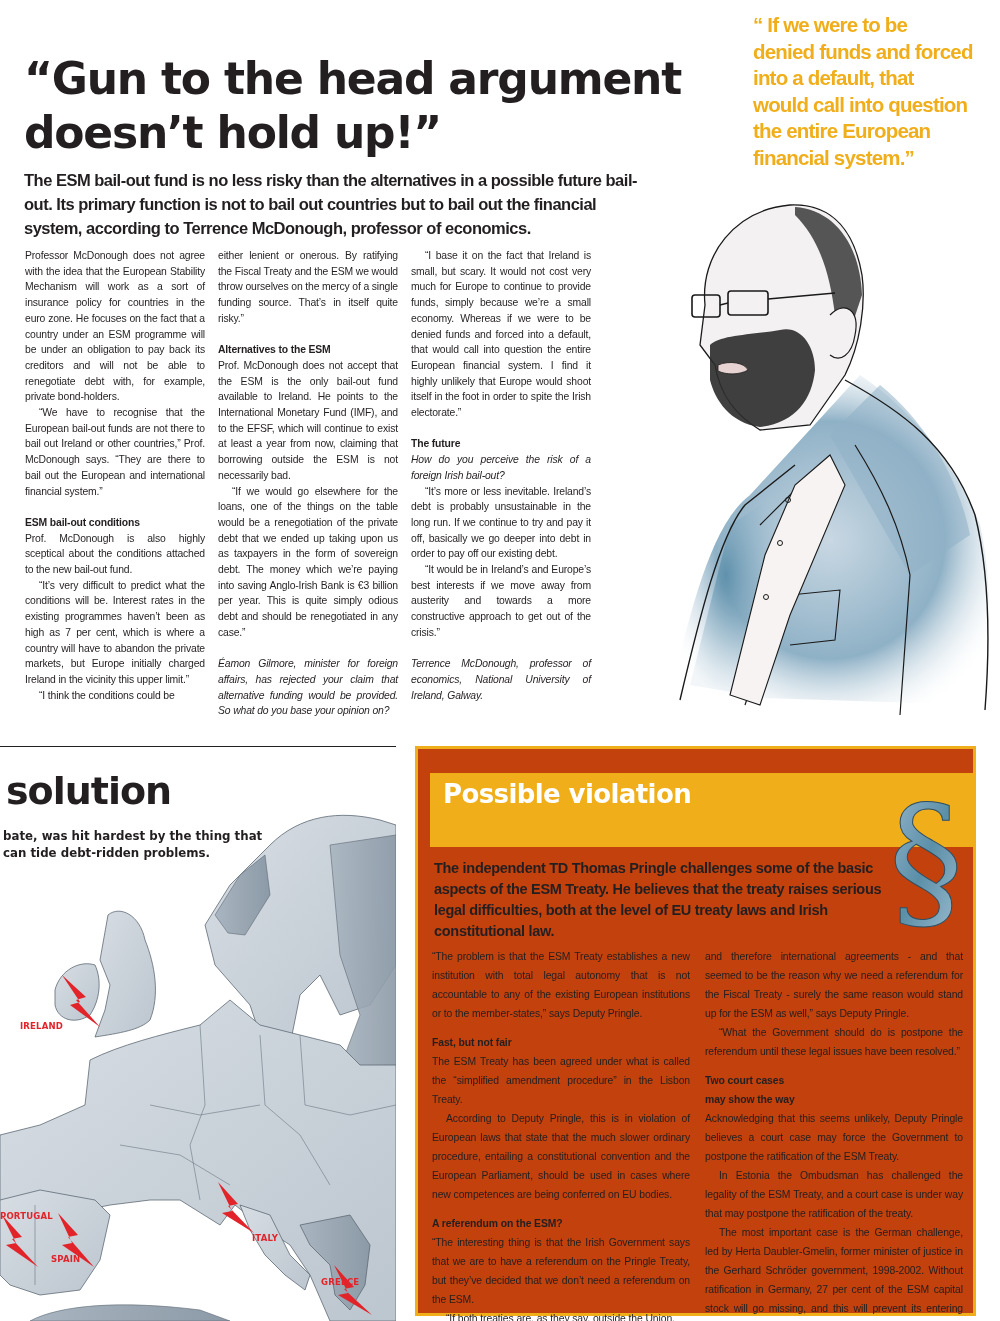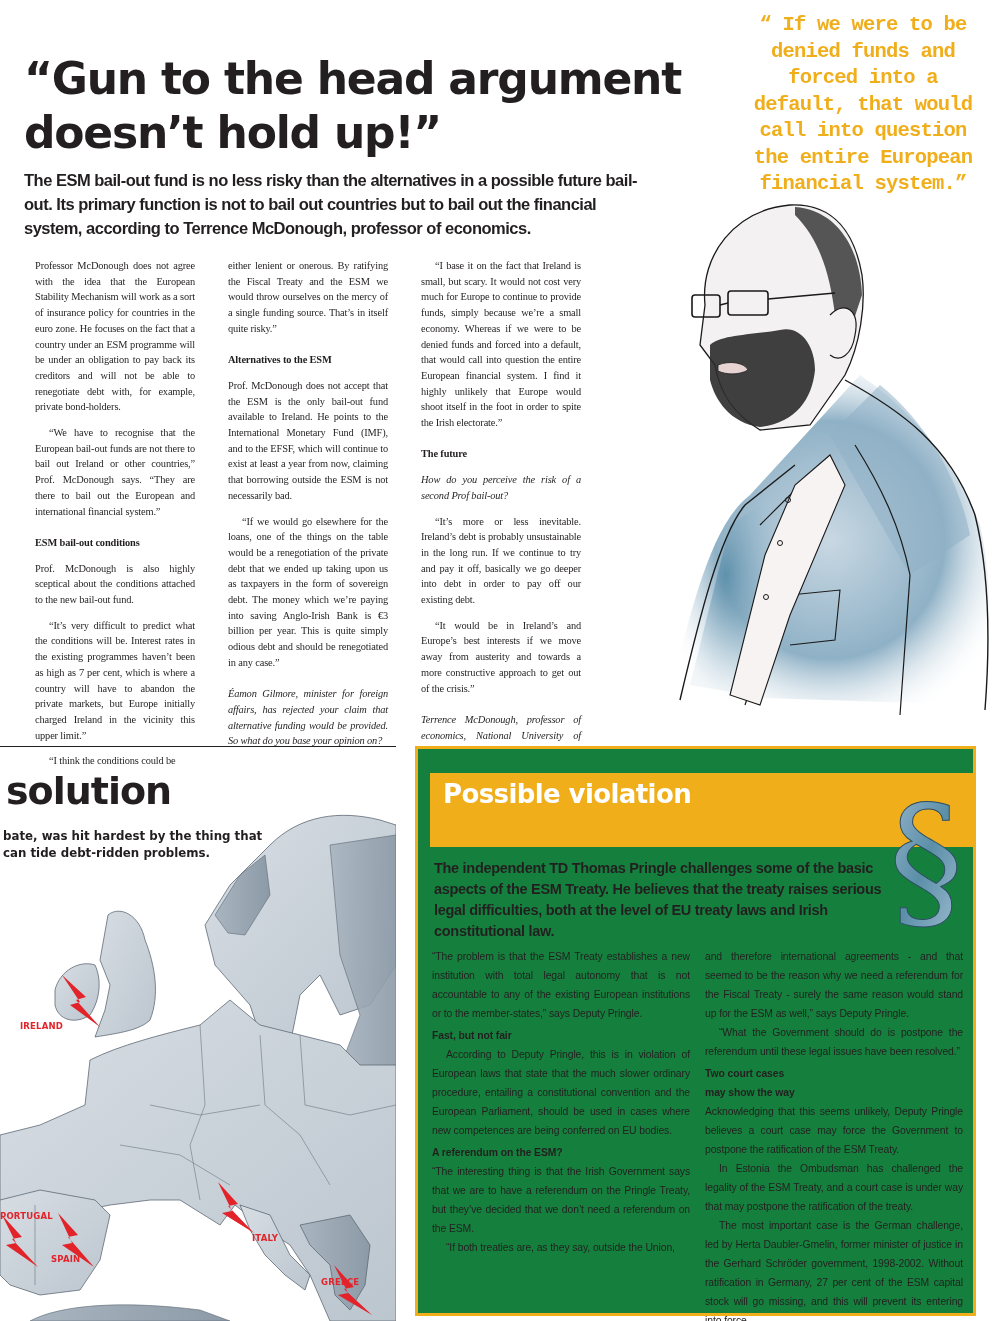--- a/index.html
+++ b/index.html
@@ -10,35 +10,35 @@
     position: absolute; left: 24px; top: 52px; width: 660px;
     font-family: "DejaVu Sans", sans-serif; font-weight: bold;
     font-size: 44px; line-height: 54px; letter-spacing: -1.2px; color: #231f20;
   }
   .deck {
     position: absolute; left: 24px; top: 168px; width: 620px;
     font-family: "Liberation Sans", sans-serif; font-weight: bold;
     font-size: 16.5px; line-height: 24px; letter-spacing: -0.5px; color: #231f20;
   }
   .pullquote {
-    position: absolute; right: 27px; top: 12px; width: 220px; text-align: center;
-    font-family: Liberation Mono, monospace; font-weight: bold;
+    position: absolute; right: 27px; top: 12px; width: 220px; text-align: left;
+    font-family: Liberation Sans, sans-serif; font-weight: bold;
     font-size: 20.5px; line-height: 26.5px; letter-spacing: -0.8px; color: #f0ae1b;
   }
 
   .col {
     position: absolute; top: 248px; width: 180px;
     font-family: "Liberation Sans", sans-serif;
     font-size: 10.4px; line-height: 15.7px; color: #231f20;
     text-align: justify; letter-spacing: -0.15px;
   }
   .col1 { left: 25px; }
   .col2 { left: 218px; }
   .col3 { left: 411px; }
-  .col p { margin: 10px; font-family: Liberation Serif, serif; }
+  .col p { margin: 0; }
   .col p.indent { text-indent: 14px; }
   .col .sub { font-weight: bold; margin-top: 15.7px; }
   .col .gap { margin-top: 15.7px; }
   .col em { font-style: italic; }
 
   .portrait {
     position: absolute; left: 630px; top: 195px; width: 370px; height: 525px;
   }
 
   .divider-left {
@@ -57,21 +57,21 @@
   .map {
     position: absolute; left: 0; top: 805px; width: 396px; height: 516px;
   }
   .map-label {
     position: absolute; font-family: "DejaVu Sans", sans-serif; font-weight: bold;
     font-size: 8.5px; color: #e2232a; letter-spacing: 0.2px;
   }
 
   .box {
     position: absolute; left: 415px; top: 746px; width: 561px; height: 570px;
-    border: 3px solid #f0ae1b; background: #15803d;
+    border: 3px solid #f0ae1b; background: #c2410c;
   }
   .box-banner {
     position: absolute; left: 12px; top: 24px; width: 546px; height: 74px;
     background: #f0ae1b;
   }
   .box-title {
     position: absolute; left: 25px; top: 30px; width: 430px;
     font-family: "DejaVu Sans", sans-serif; font-weight: bold; font-size: 26px; line-height: 31px;
     letter-spacing: -0.6px; color: #ffffff;
   }
@@ -85,21 +85,21 @@
   }
   .bcol {
     position: absolute; top: 198px; width: 258px;
     font-family: "Liberation Sans", sans-serif; font-size: 10.4px; line-height: 19px;
     color: #231f20; text-align: justify; letter-spacing: -0.1px;
   }
   .bcol1 { left: 14px; }
   .bcol2 { left: 287px; }
   .bcol p { margin: 0; }
   .bcol p.indent { text-indent: 14px; }
-  .bcol .sub { font-weight: bold; margin-top: 3px; }
+  .bcol .sub { font-weight: bold; margin-top: 10px; }
 </style>
 </head>
 <body>
 
 <h1 class="headline">“Gun to the head argument doesn’t hold up!”</h1>
 <div class="deck">The ESM bail-out fund is no less risky than the alternatives in a possible future bail-out. Its primary function is not to bail out countries but to bail out the financial system, according to Terrence McDonough, professor of economics.</div>
 <div class="pullquote">“ If we were to be denied funds and forced into a default, that would call into question the entire European financial system.”</div>
 
 <div class="col col1">
   <p>Professor McDonough does not agree with the idea that the European Stability Mechanism will work as a sort of insurance policy for countries in the euro zone. He focuses on the fact that a country under an ESM programme will be under an obligation to pay back its creditors and will not be able to renegotiate debt with, for example, private bond-holders.</p>
@@ -114,21 +114,21 @@
   <p>either lenient or onerous. By ratifying the Fiscal Treaty and the ESM we would throw ourselves on the mercy of a single funding source. That’s in itself quite risky.”</p>
   <p class="sub">Alternatives to the ESM</p>
   <p>Prof. McDonough does not accept that the ESM is the only bail-out fund available to Ireland. He points to the International Monetary Fund (IMF), and to the EFSF, which will continue to exist at least a year from now, claiming that borrowing outside the ESM is not necessarily bad.</p>
   <p class="indent">“If we would go elsewhere for the loans, one of the things on the table would be a renegotiation of the private debt that we ended up taking upon us as taxpayers in the form of sovereign debt. The money which we’re paying into saving Anglo-Irish Bank is €3 billion per year. This is quite simply odious debt and should be renegotiated in any case.”</p>
   <p class="gap"><em>Éamon Gilmore, minister for foreign affairs, has rejected your claim that alternative funding would be provided. So what do you base your opinion on?</em></p>
 </div>
 
 <div class="col col3">
   <p class="indent">“I base it on the fact that Ireland is small, but scary. It would not cost very much for Europe to continue to provide funds, simply because we’re a small economy. Whereas if we were to be denied funds and forced into a default, that would call into question the entire European financial system. I find it highly unlikely that Europe would shoot itself in the foot in order to spite the Irish electorate.”</p>
   <p class="sub">The future</p>
-  <p><em>How do you perceive the risk of a second Prof bail-out?</em></p>
+  <p><em>How do you perceive the risk of a foreign Irish bail-out?</em></p>
   <p class="indent">“It’s more or less inevitable. Ireland’s debt is probably unsustainable in the long run. If we continue to try and pay it off, basically we go deeper into debt in order to pay off our existing debt.</p>
   <p class="indent">“It would be in Ireland’s and Europe’s best interests if we move away from austerity and towards a more constructive approach to get out of the crisis.”</p>
   <p class="gap"><em>Terrence McDonough, professor of economics, National University of Ireland, Galway.</em></p>
 </div>
 
 <svg class="portrait" viewBox="0 0 370 525">
   <defs>
     <radialGradient id="wash1" cx="50%" cy="50%" r="60%">
       <stop offset="0%" stop-color="#c9d8e3"></stop>
       <stop offset="60%" stop-color="#8fb1c6"></stop>
@@ -245,20 +245,21 @@
         <stop offset="100%" stop-color="#a8c3d6"></stop>
       </linearGradient>
     </defs>
     <text x="45" y="128" text-anchor="middle" font-family="DejaVu Serif, serif" font-size="150" fill="url(#secGrad)" stroke="#2e4f63" stroke-width="1">§</text>
   </svg>
   <div class="box-deck">The independent TD Thomas Pringle challenges some of the basic aspects of the ESM Treaty. He believes that the treaty raises serious legal difficulties, both at the level of EU treaty laws and Irish constitutional law.</div>
 
   <div class="bcol bcol1">
     <p>“The problem is that the ESM Treaty establishes a new institution with total legal autonomy that is not accountable to any of the existing European institutions or to the member-states,” says Deputy Pringle.</p>
     <p class="sub">Fast, but not fair</p>
+    <p>The ESM Treaty has been agreed under what is called the “simplified amendment procedure” in the Lisbon Treaty.</p>
     <p class="indent">According to Deputy Pringle, this is in violation of European laws that state that the much slower ordinary procedure, entailing a constitutional convention and the European Parliament, should be used in cases where new competences are being conferred on EU bodies.</p>
     <p class="sub">A referendum on the ESM?</p>
     <p>“The interesting thing is that the Irish Government says that we are to have a referendum on the Pringle Treaty, but they’ve decided that we don’t need a referendum on the ESM.</p>
     <p class="indent">“If both treaties are, as they say, outside the Union,</p>
   </div>
 
   <div class="bcol bcol2">
     <p>and therefore international agreements - and that seemed to be the reason why we need a referendum for the Fiscal Treaty - surely the same reason would stand up for the ESM as well,” says Deputy Pringle.</p>
     <p class="indent">“What the Government should do is postpone the referendum until these legal issues have been resolved.”</p>
     <p class="sub">Two court cases</p>

